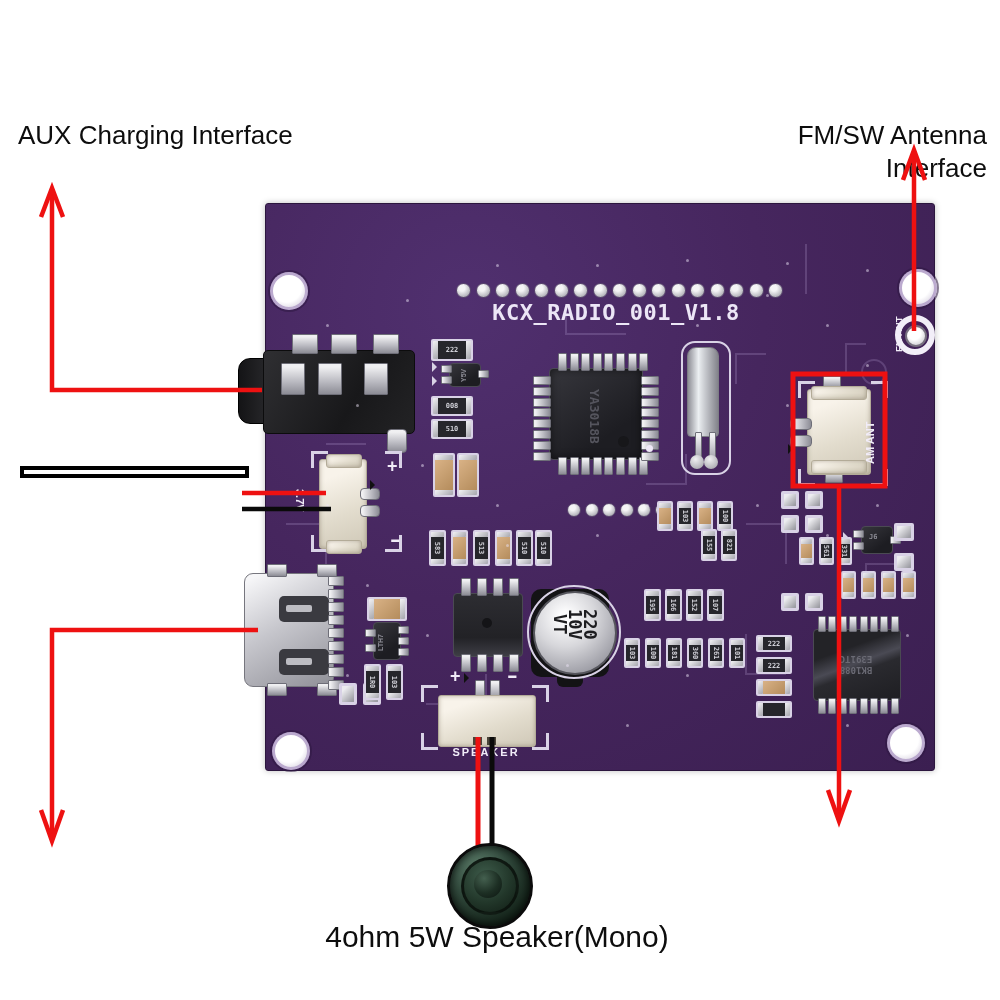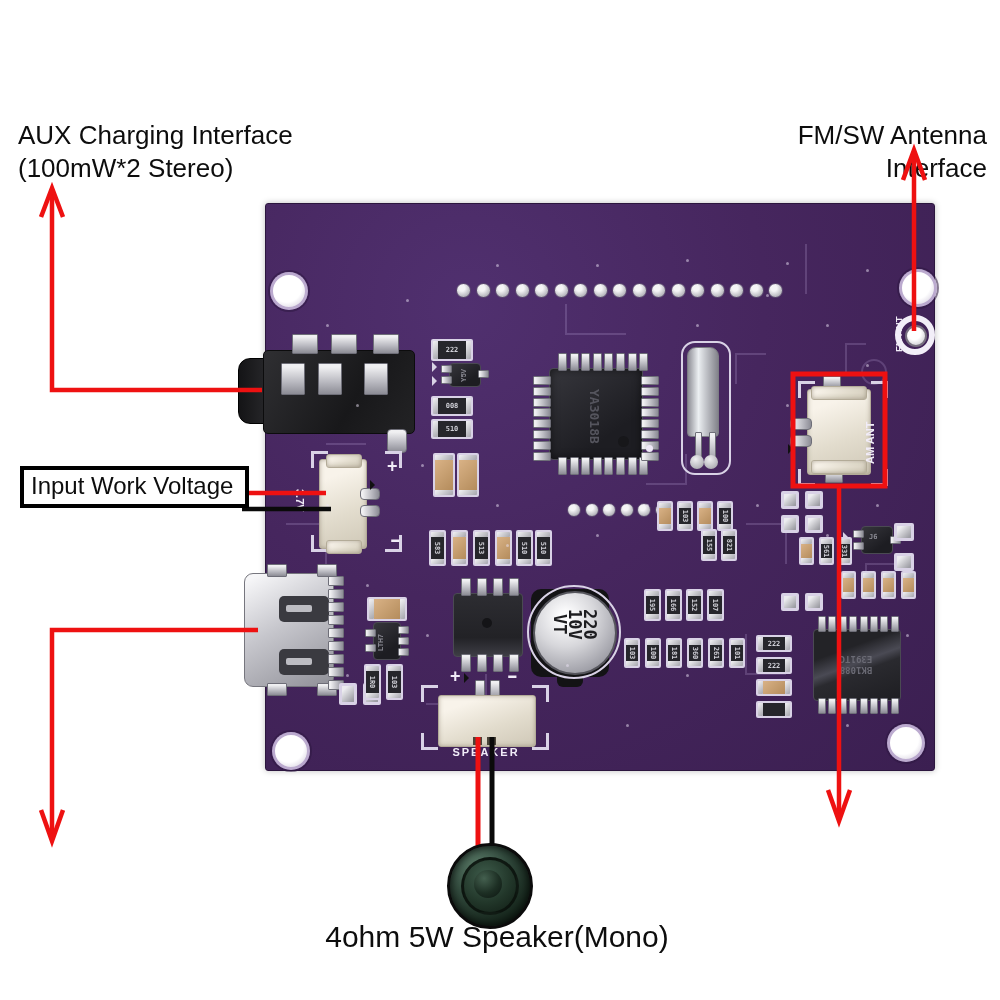--- a/index.html
+++ b/index.html
@@ -123,20 +123,21 @@
         <div class="pad"></div>
         <div class="pad"></div>
         <div class="pad"></div>
         <div class="pad"></div>
         <div class="pad"></div>
         <div class="pad"></div>
         <div class="pad"></div>
         <div class="pad"></div>
         <div class="pad"></div>
       </div>
+    <div id="board-title">KCX_RADIO_001_V1.8</div>
 
     <div class="abs" style="left:-28px;top:154px;width:32px;height:64px;background:linear-gradient(90deg,#141416,#2a2a2d);
                 border-radius:12px 0 0 12px;border:1px solid #000;"></div>
     <div class="abs" style="left:-3px;top:146px;width:150px;height:82px;border-radius:5px;
                 background:linear-gradient(120deg,#2f2f32,#18181a 60%,#232325);border:1px solid #0c0c0d;"></div>
     <div class="pin" style="left:26px;top:130px;width:24px;height:18px;"></div>
     <div class="pin" style="left:65px;top:130px;width:24px;height:18px;"></div>
     <div class="pin" style="left:107px;top:130px;width:24px;height:18px;"></div>
     <div class="pin" style="left:15px;top:159px;width:22px;height:30px;"></div>
     <div class="pin" style="left:52px;top:159px;width:22px;height:30px;"></div>
@@ -680,25 +681,23 @@
     <path class="blackline wire" d="M492,737 L492,849"></path>
   </svg>
 
   <div id="speaker">
     <div class="ring"></div>
     <div class="dome"></div>
   </div>
 
   <div class="callout" style="left:18px;top:119px;">
     <div>AUX Charging Interface</div>
-    <div>(100mW*2 Stereo)</div>
   </div>
 
   <div class="callout" style="left:697px;top:119px;width:290px;text-align:right;">FM/SW Antenna Interface</div>
 
   <div id="input-box">
-    <div>Input Work Voltage</div>
   </div>
 
 
 
   <div class="callout big" style="left:297px;top:920px;width:400px;text-align:center;">4ohm 5W Speaker(Mono)</div>
 </div>
 
 </body></html>

